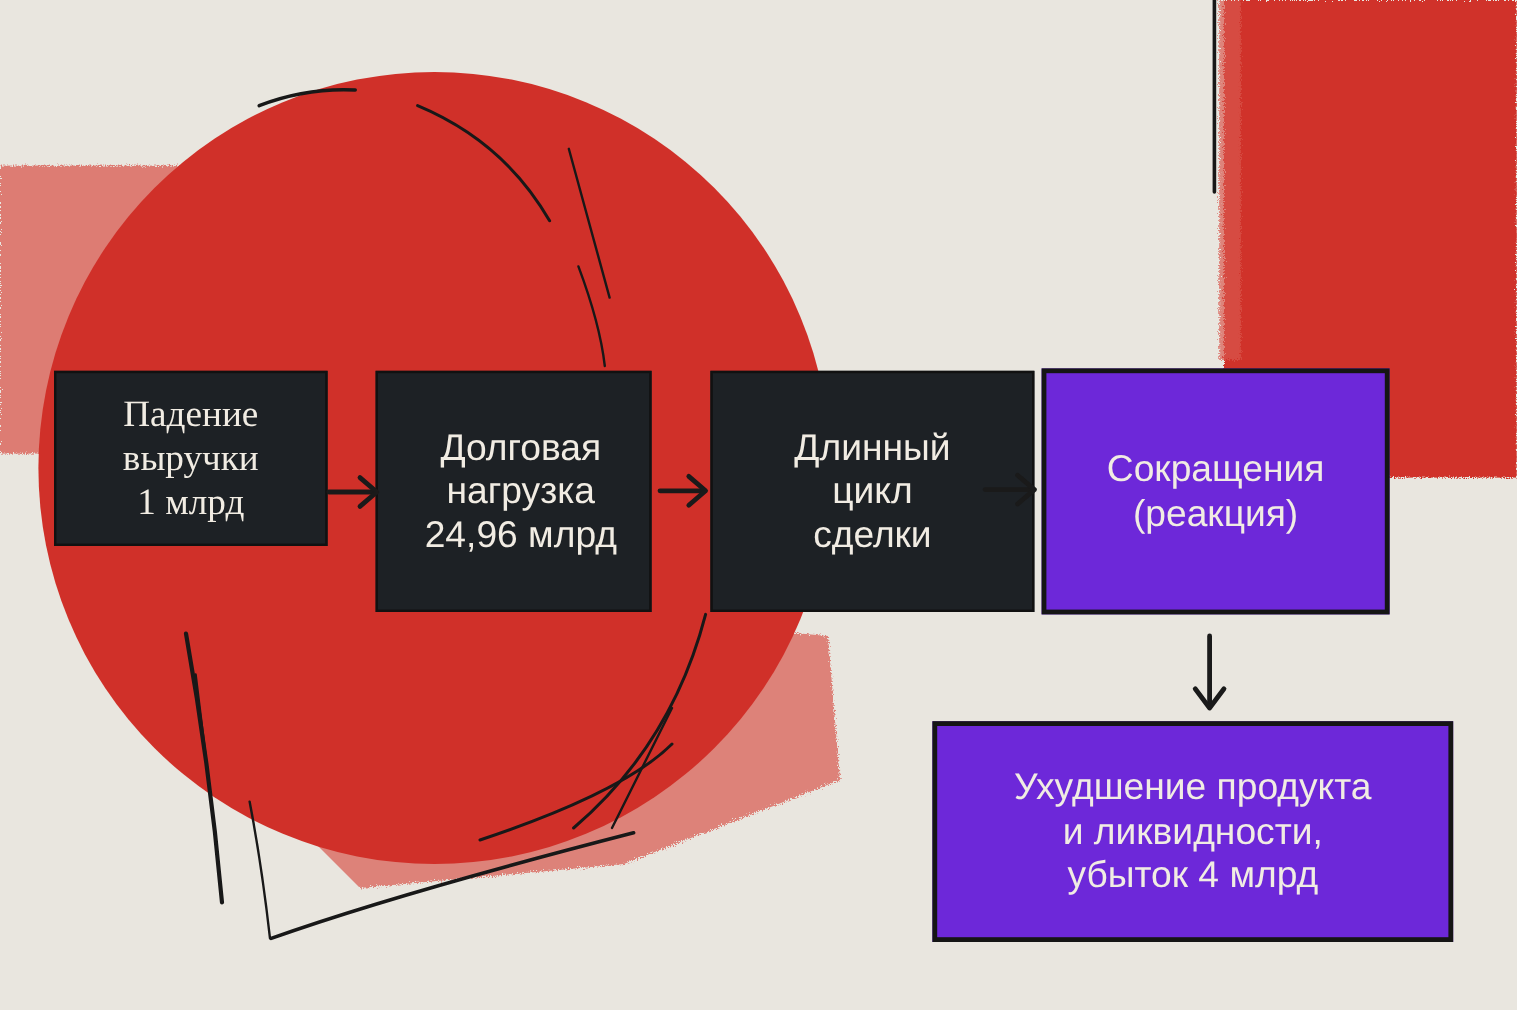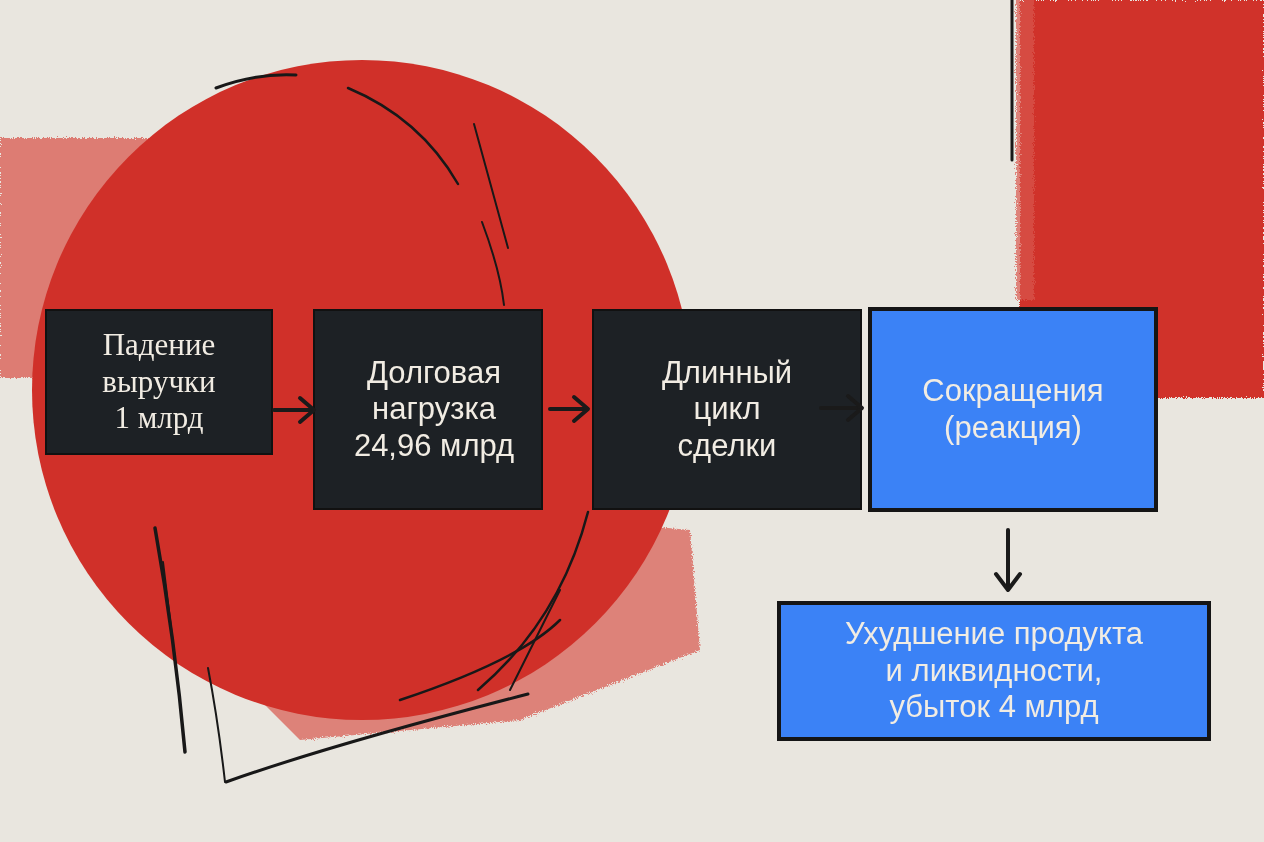--- a/index.html
+++ b/index.html
@@ -8,21 +8,21 @@
       background:#e9e6df;
       font-family:"Liberation Sans", "DejaVu Sans", sans-serif;
     }
     .layer { position:absolute; left:0; top:0; width:1264px; height:842px; }
     .box {
       position:absolute; box-sizing:border-box;
       display:flex; align-items:center; justify-content:center; text-align:center;
       color:#f1ece3; font-size:31px; line-height:1.18;
     }
     .box.dark { background:#1d2125; border:2px solid #111; }
-    .box.red { background:#3b82f6; border:4px solid #151515; }
+    .box.red { background:#6d28d9; border:4px solid #151515; }
     .box span { white-space:pre-line; display:block; }
   </style>
 </head>
 <body>
 
 <svg class="layer" viewBox="0 0 1264 842" xmlns="http://www.w3.org/2000/svg">
   <defs>
     <filter id="rough" x="-10%" y="-10%" width="120%" height="120%">
       <feTurbulence type="fractalNoise" baseFrequency="0.9" numOctaves="2" seed="3" result="n"></feTurbulence>
       <feDisplacementMap in="SourceGraphic" in2="n" scale="6"></feDisplacementMap>
@@ -77,21 +77,21 @@
   <span>Длинный
 цикл
 сделки</span>
 </div>
 
 <div class="box red" style="left:868px; top:307px; width:290px; height:205px;">
   <span>Сокращения
 (реакция)</span>
 </div>
 
-<div class="box red" style="left:777px; top:601px; width:434px; height:140px;">
+<div class="box red" style="left:777px; top:601px; width:434px; height:184px;">
   <span>Ухудшение продукта
 и ликвидности,
 убыток 4 млрд</span>
 </div>
 
 <svg class="layer" viewBox="0 0 1264 842" xmlns="http://www.w3.org/2000/svg" style="pointer-events:none;">
   <g stroke="#1a1a1a" stroke-width="4" fill="none" stroke-linecap="round" stroke-linejoin="round">
     <g>
       <path d="M274,410 L313,410"></path>
         <path d="M300,398 L314,410 L300,422"></path>

